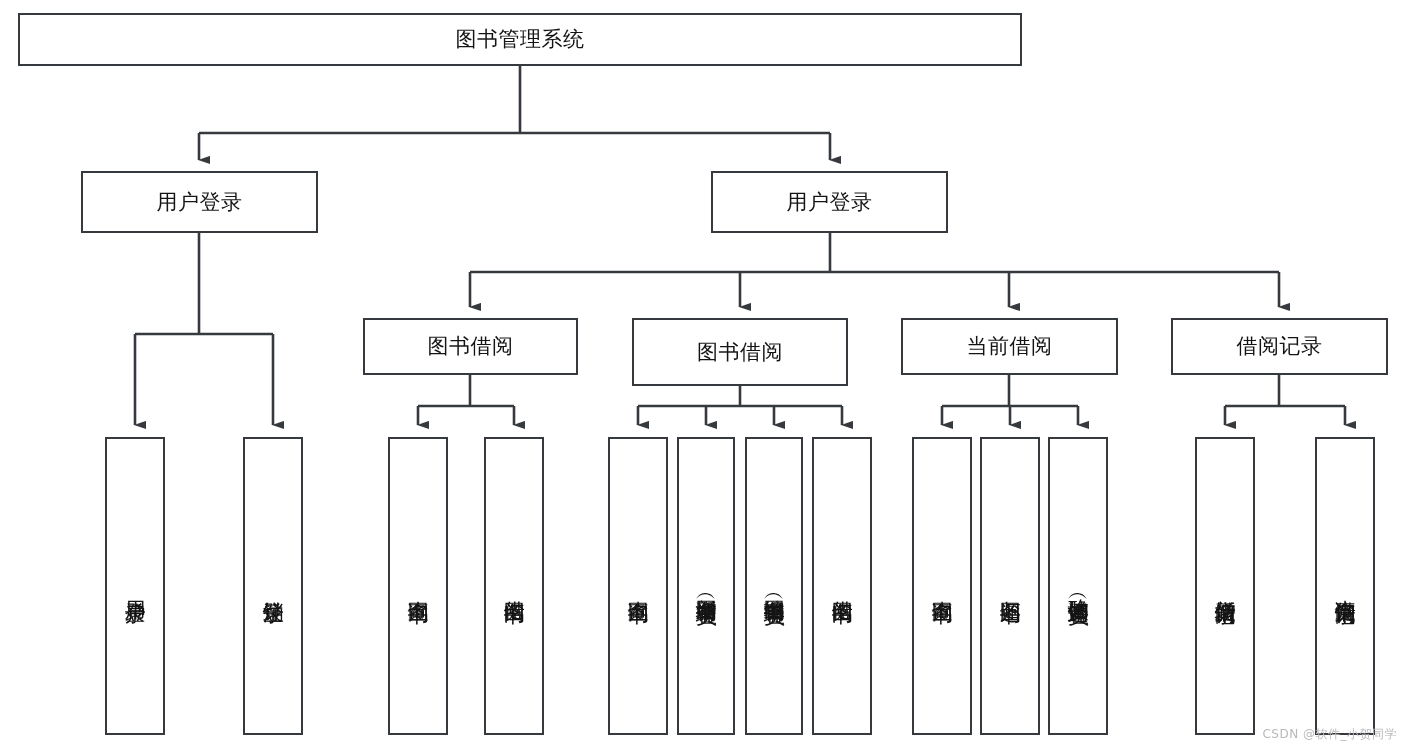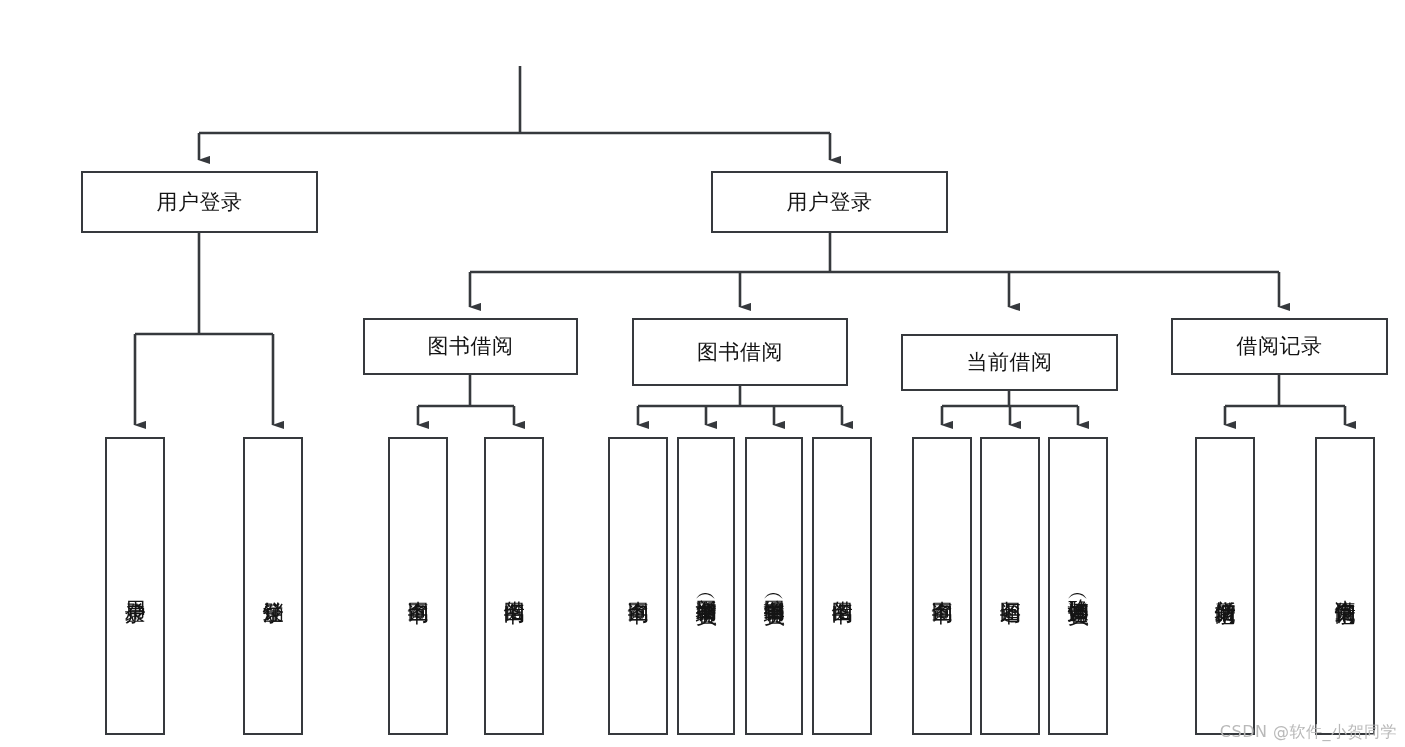--- a/index.html
+++ b/index.html
@@ -48,21 +48,21 @@
     left: 0;
     top: 0;
     width: 1405px;
     height: 747px;
     pointer-events: none;
   }
   .watermark {
     position: absolute;
     right: 8px;
     bottom: 4px;
-    font-size: 16px;
+    font-size: 12px;
     color: #b9b9b9;
     letter-spacing: 0.5px;
     white-space: nowrap;
     font-family: "DejaVu Sans", "Liberation Sans", sans-serif;
   }
 </style>
 </head>
 <body>
 
 <div id="canvas">
@@ -110,35 +110,38 @@
       <path d="M 1010 406 L 1010 425" marker-end="url(#arrowhead)"></path>
       <path d="M 1078 406 L 1078 425" marker-end="url(#arrowhead)"></path>
 
       <path d="M 1279 375 L 1279 406"></path>
       <path d="M 1225 406 L 1345 406"></path>
       <path d="M 1225 406 L 1225 425" marker-end="url(#arrowhead)"></path>
       <path d="M 1345 406 L 1345 425" marker-end="url(#arrowhead)"></path>
     </g>
   </svg>
 
+  <div class="node" style="left:18px; top:13px; width:1004px; height:53px;">
+    <span class="node-label">图书管理系统</span>
+  </div>
 
   <div class="node" style="left:81px; top:171px; width:237px; height:62px;">
     <span class="node-label">用户登录</span>
   </div>
   <div class="node" style="left:711px; top:171px; width:237px; height:62px;">
     <span class="node-label">用户登录</span>
   </div>
 
   <div class="node" style="left:363px; top:318px; width:215px; height:57px;">
     <span class="node-label">图书借阅</span>
   </div>
   <div class="node" style="left:632px; top:318px; width:216px; height:68px;">
     <span class="node-label">图书借阅</span>
   </div>
-  <div class="node" style="left:901px; top:334px; width:217px; height:57px;">
+  <div class="node" style="left:901px; top:318px; width:217px; height:57px;">
     <span class="node-label">当前借阅</span>
   </div>
   <div class="node" style="left:1171px; top:318px; width:217px; height:57px;">
     <span class="node-label">借阅记录</span>
   </div>
 
   <div class="node vertical" style="left:105px; top:437px; width:60px; height:298px;">
     <span class="node-label">用户登录</span>
   </div>
   <div class="node vertical" style="left:243px; top:437px; width:60px; height:298px;">

